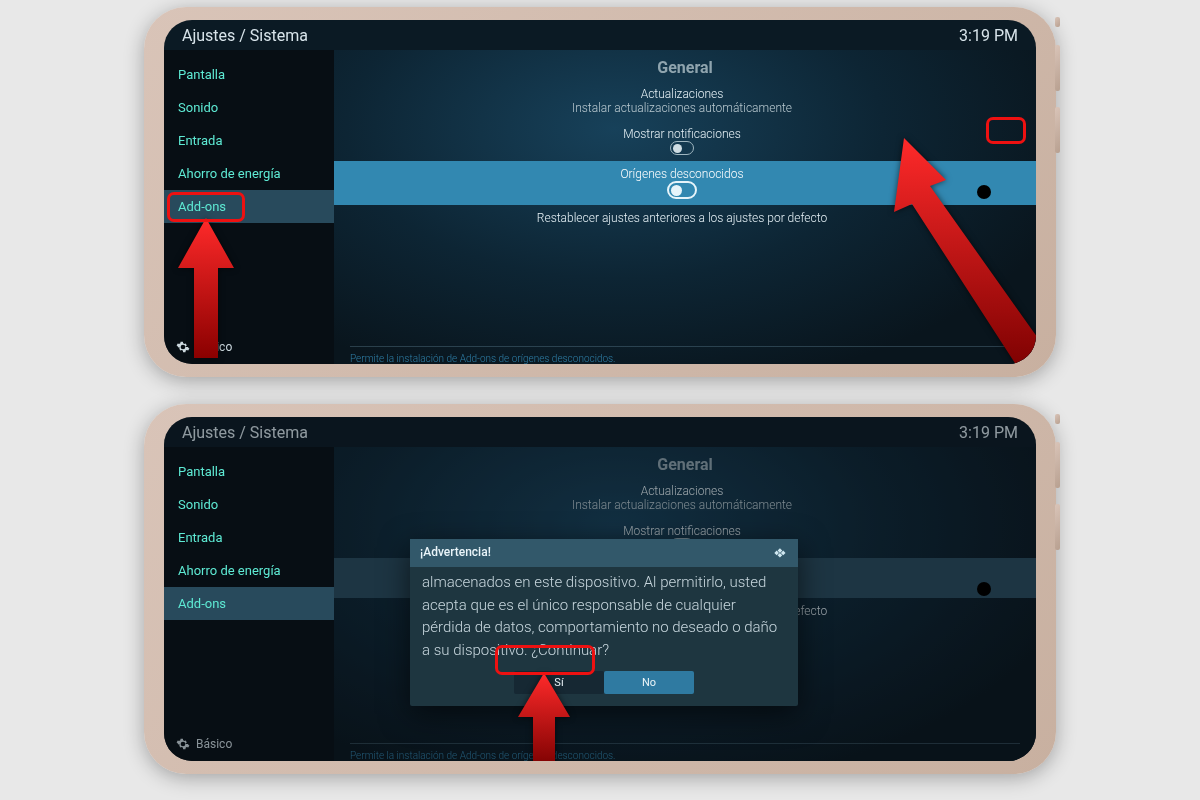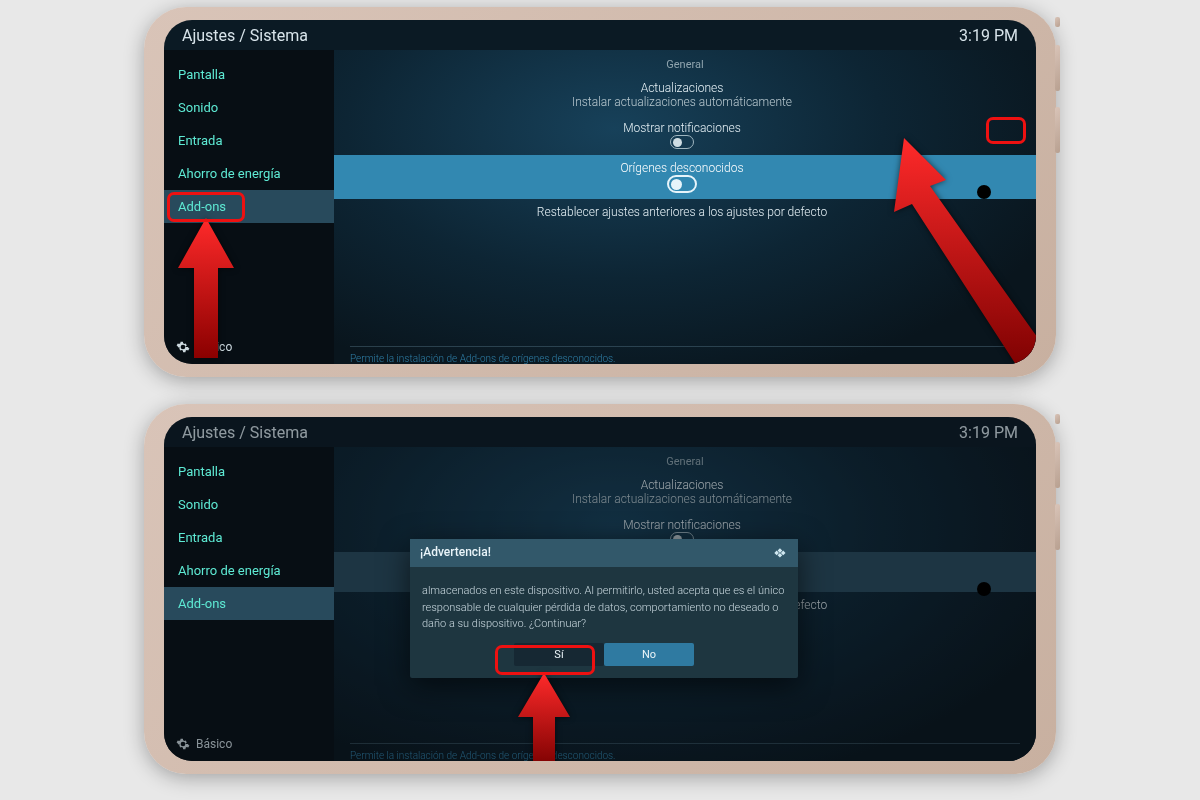--- a/index.html
+++ b/index.html
@@ -45,41 +45,41 @@
 .sidebar { width: 170px; background: rgba(5,10,14,0.7); padding-top: 8px; display: flex; flex-direction: column; }
 .sidebar-item { color: #5eead4; font-size: 13px; font-weight: 400; padding: 9px 14px; position: relative; z-index: 2; }
 .sidebar-item.selected { background: #284a5c; }
 .sidebar-spacer { flex: 1; }
 .sidebar-footer { display: flex; align-items: center; gap: 6px; padding: 10px 12px; color: #cdd9df; font-size: 12px; }
 .gear-icon { width: 14px; height: 14px; fill: #cdd9df; }
 
 .hl-box { position: absolute; border: 3px solid #e11; border-radius: 7px; pointer-events: none; z-index: 60; }
 
 .main { flex: 1; background: radial-gradient(ellipse at 40% 25%, #17415a 0%, #0d2534 45%, #09151d 80%); position: relative; }
-.section-title { text-align: center; color: #8fa4ae; font-size: 11px; font-weight: 400; padding: 8px 0 4px; }
+.section-title { text-align: center; color: #8fa4ae; font-size: 16px; font-weight: 700; padding: 8px 0 4px; }
 
 .setting-row { display: flex; align-items: center; justify-content: space-between; padding: 6px 22px 6px 16px; color: #e6f1f6; font-size: 12px; font-weight: 300; flex-direction: column; }
 .setting-row.highlighted { background: #3288b1; color: #fff; }
 .setting-row .rval { color: #b9c9d0; }
 
 .toggle { width: 24px; height: 14px; border-radius: 8px; border: 1px solid #9fb6c0; position: relative; }
 .toggle.small::after { content: ""; position: absolute; width: 9px; height: 9px; top: 1.5px; border-radius: 50%; background: #cfdde3; }
 .toggle.off::after { left: 1.5px; }
 .toggle.big { width: 30px; height: 18px; border-radius: 10px; border: 2px solid #e6f4fa; }
 .toggle.big.off::after { content:""; position:absolute; width: 11px; height: 11px; top: 1.5px; left: 1.5px; border-radius: 50%; background: #e6f4fa; }
 
 .help-text { position: absolute; bottom: 0; left: 16px; right: 16px; border-top: 1px solid rgba(120,160,180,.3); padding-top: 6px; color: #2e7ea6; font-size: 10px; font-weight: 300; }
 
 .arrow { position: absolute; z-index: 55; filter: drop-shadow(0 0 3px rgba(0,0,0,.6)); }
 .arrow svg { display: block; }
 
 .dialog { position: absolute; left: 246px; top: 122px; width: 388px; background: #1e3640; box-shadow: 0 8px 30px rgba(0,0,0,.6); z-index: 40; border-radius: 2px; }
 .dialog-header { display: flex; align-items: flex-start; justify-content: space-between; background: #32586a; padding: 6px 10px; color: #e9f4f9; font-size: 12px; font-weight: 500; }
 .kodi-icon { width: 16px; height: 16px; fill: #cfe7f0; }
-.dialog-body { padding: 16px 12px 10px; color: #c7d6dd; font-size: 11px; line-height: 1.5; font-weight: 300; }
+.dialog-body { padding: 4px 12px 10px; color: #c7d6dd; font-size: 15px; line-height: 1.5; font-weight: 300; }
 .dialog-buttons { display: flex; gap: 0; justify-content: center; padding: 0 0 12px; }
 .dbtn { width: 90px; text-align: center; padding: 5px 0; font-size: 11px; color: #eaf4f8; border-radius: 2px; }
 .dbtn.yes { background: #162833; }
 .dbtn.no { background: #2f7aa1; }
 </style>
 </head>
 <body>
 
 <div class="phone-frame top">
   <div class="phone-buttons">

